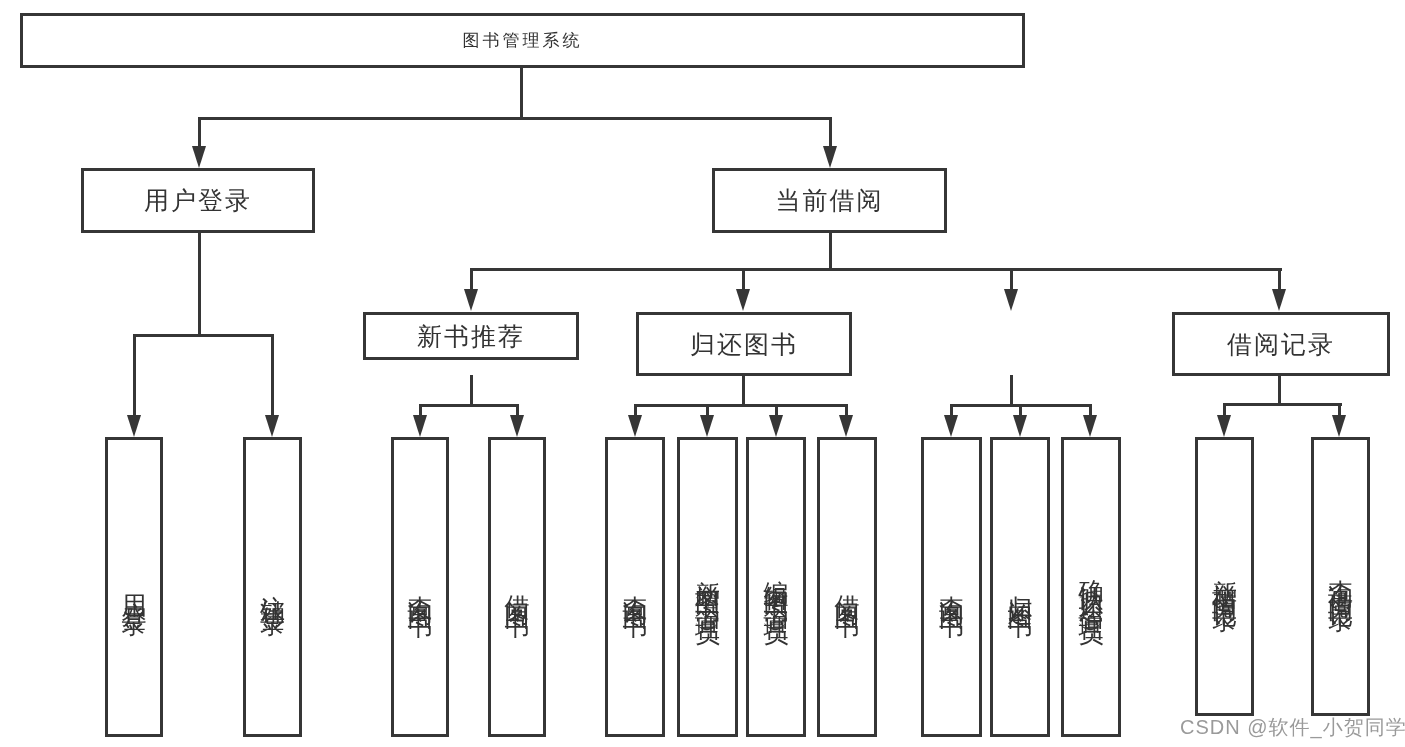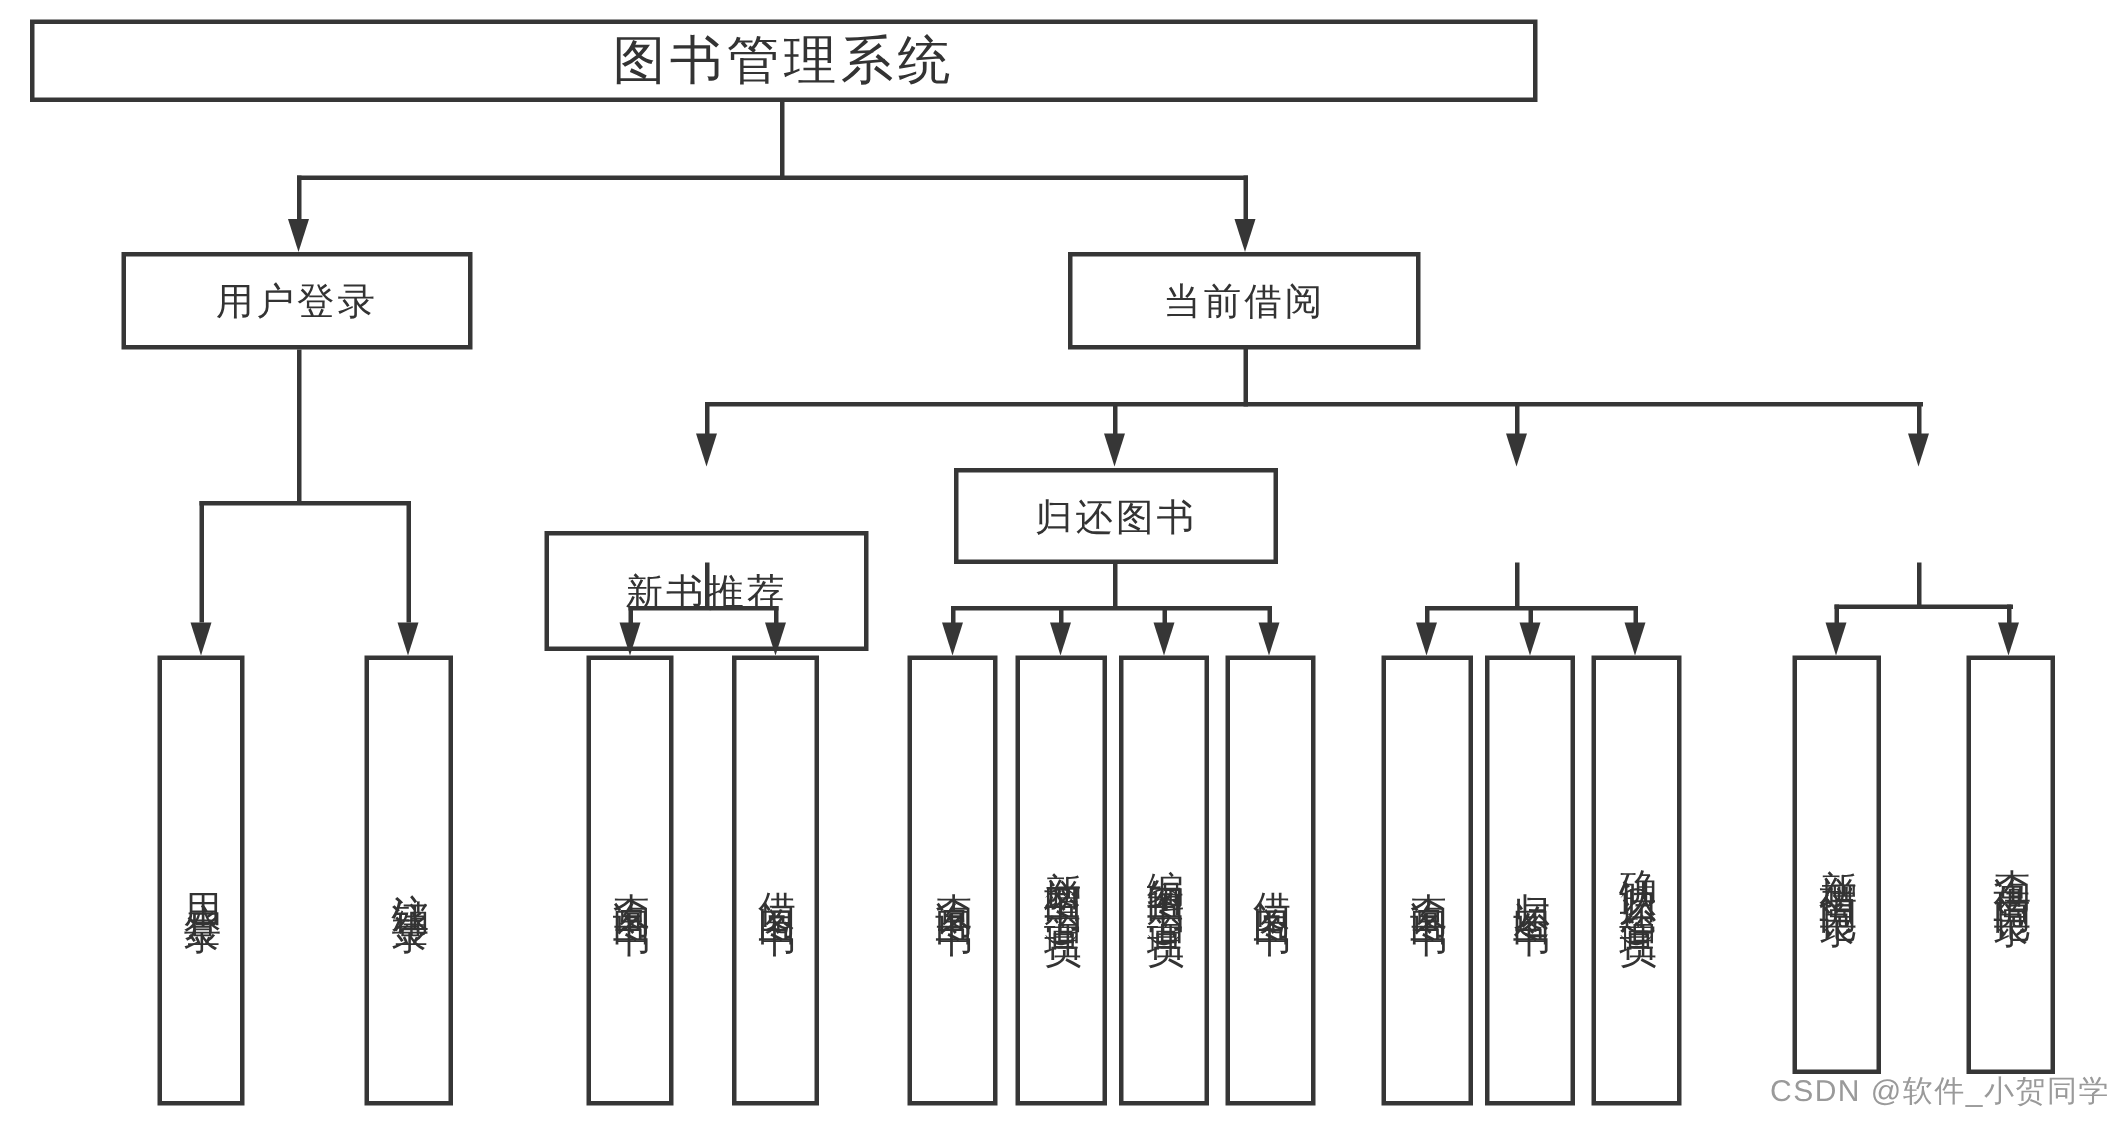--- a/index.html
+++ b/index.html
@@ -5,21 +5,21 @@
   html,body{margin:0;padding:0;background:#fff;}
   .canvas{
     position:relative;width:1405px;height:747px;background:#ffffff;overflow:hidden;
     font-family:"Liberation Sans","DejaVu Sans",sans-serif;color:#333333;
   }
   .box{
     position:absolute;box-sizing:border-box;border:3px solid #363636;background:#ffffff;
     display:flex;align-items:center;justify-content:center;
   }
   .hlabel{font-size:25px;letter-spacing:2px;white-space:nowrap;color:#333333;}
-  .root-label{font-size:35px;letter-spacing:3px;}
+  .root-label{font-size:17px;letter-spacing:3px;}
   .vlabel{
     writing-mode:vertical-rl;text-orientation:mixed;
     font-size:25px;letter-spacing:6px;line-height:1;color:#333333;
   }
   .ln{position:absolute;background:#363636;}
   .arr{
     position:absolute;width:0;height:0;
     border-left:7px solid transparent;border-right:7px solid transparent;
     border-top:22px solid #363636;
   }
@@ -62,25 +62,28 @@
   <div class="ln" style="left:470px;top:268px;width:812px;height:3px;"></div>
   <div class="ln" style="left:470px;top:268px;width:3px;height:23px;"></div>
   <div class="arr" style="left:464px;top:289px;"></div>
   <div class="ln" style="left:742px;top:268px;width:3px;height:23px;"></div>
   <div class="arr" style="left:736px;top:289px;"></div>
   <div class="ln" style="left:1010px;top:268px;width:3px;height:23px;"></div>
   <div class="arr" style="left:1004px;top:289px;"></div>
   <div class="ln" style="left:1278px;top:268px;width:3px;height:23px;"></div>
   <div class="arr" style="left:1272px;top:289px;"></div>
 
-  <div class="box" style="left:363px;top:312px;width:216px;height:80px;margin-top:42px;">
+  <div class="box" style="left:363px;top:312px;width:216px;height:48px;">
     <span class="hlabel">新书推荐</span>
   </div>
   <div class="box" style="left:636px;top:312px;width:216px;height:64px;">
     <span class="hlabel">归还图书</span>
+  </div>
+  <div class="box" style="left:1172px;top:312px;width:218px;height:64px;">
+    <span class="hlabel">借阅记录</span>
   </div>
 
   <div class="ln" style="left:470px;top:375px;width:3px;height:31px;"></div>
   <div class="ln" style="left:419px;top:404px;width:100px;height:3px;"></div>
   <div class="ln" style="left:419px;top:404px;width:3px;height:12px;"></div>
   <div class="arr" style="left:413px;top:415px;"></div>
   <div class="ln" style="left:516px;top:404px;width:3px;height:12px;"></div>
   <div class="arr" style="left:510px;top:415px;"></div>
 
   <div class="ln" style="left:742px;top:375px;width:3px;height:31px;"></div>

